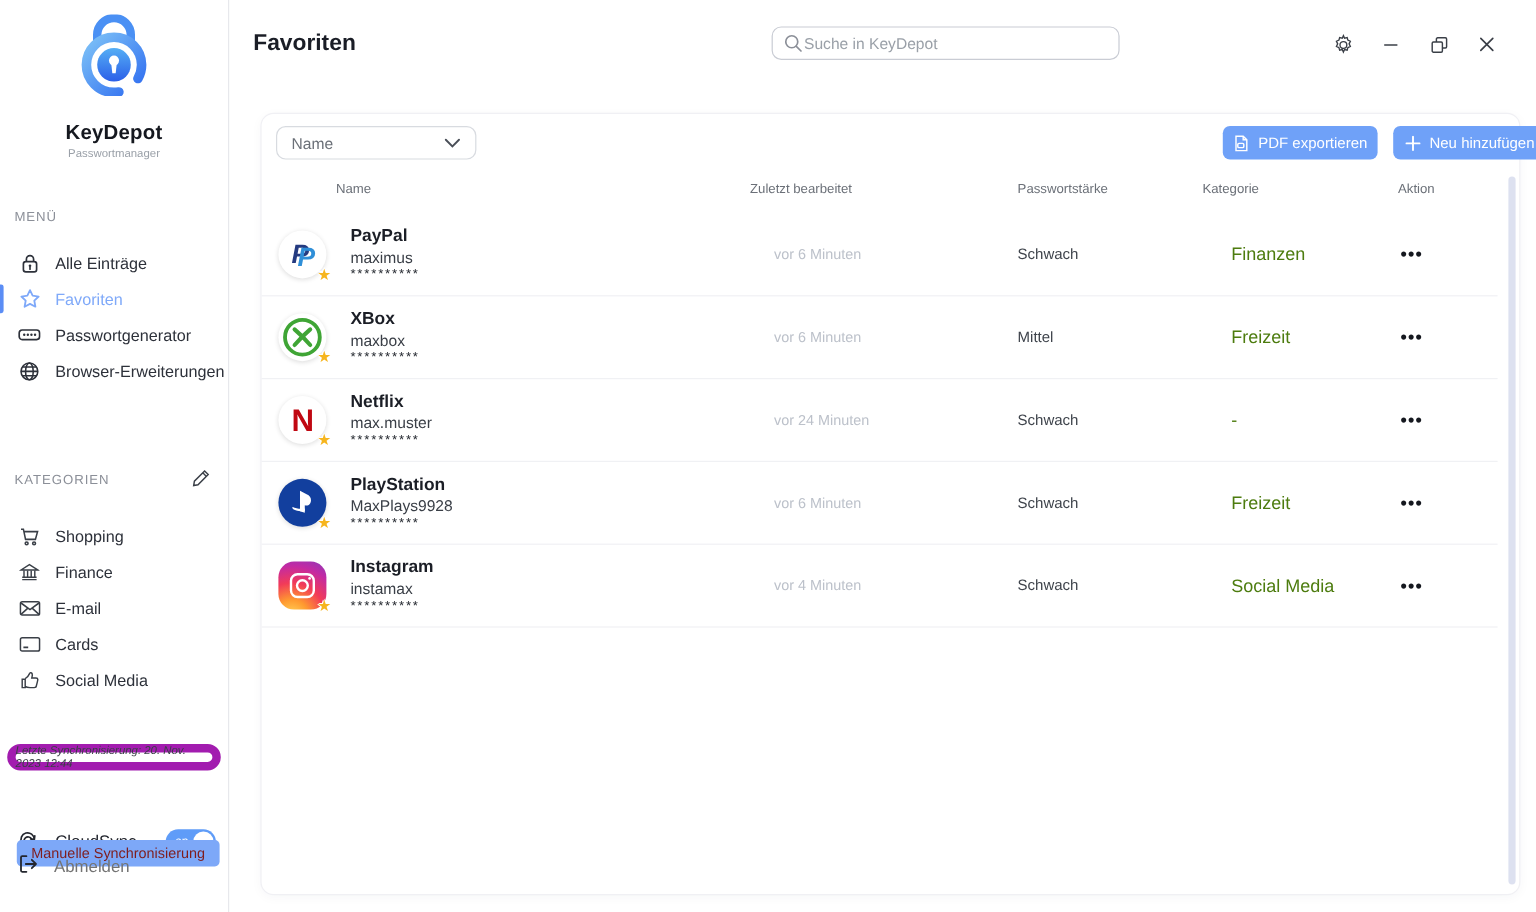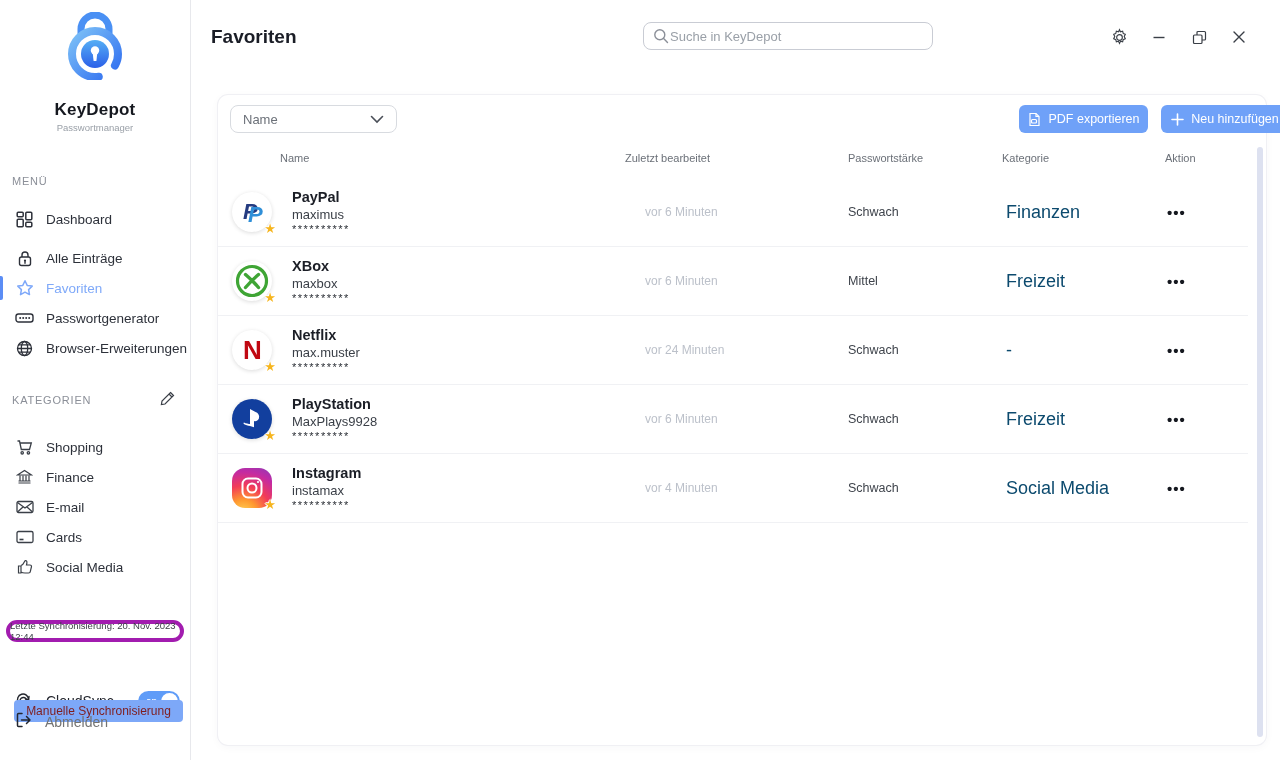--- a/index.html
+++ b/index.html
@@ -25,22 +25,22 @@
   .nav-cats  { top:432px; }
   .nav-item { position:relative; display:flex; align-items:center; height:30px;
     padding-left:15px; font-size:13.5px; color:#2d313a; cursor:pointer; }
   .nav-item .ic { width:19px; height:19px; display:flex; align-items:center; justify-content:center; margin-right:12px; }
   .nav-item.first-gap { margin-bottom:9px; }
   .nav-item.active { color:#7fa9f9; }
   .nav-item.active::before { content:""; position:absolute; left:0; top:3px; bottom:3px;
     width:3px; background:#5b8df5; border-radius:0 2px 2px 0; }
 
   .sync-pill { position:absolute; left:6px; top:620px; width:178px; height:22px;
-    border:4px solid #a21caf; border-radius:11px; background:#fff;
-    font-size:9.5px; color:#3a3e46; display:flex; align-items:center; justify-content:center; }
+    border:7px solid #a21caf; border-radius:11px; background:#fff;
+    font-size:9.5px; color:#3a3e46; display:flex; align-items:center; justify-content:center;font-style:italic; }
   .cloudsync-row { position:absolute; left:0; top:689px; width:190px; height:24px; display:flex; align-items:center; }
   .cloudsync-row .ic { margin-left:14px; margin-right:12px; }
   .cloudsync-label { font-size:14px; color:#23262e; }
   .toggle { position:absolute; right:10px; width:42px; height:21px; border-radius:11px;
     background:#5f9cf8; display:flex; align-items:center; cursor:pointer; }
   .toggle .t-label { font-size:10px; color:#fff; margin-left:8px; }
   .toggle .knob { position:absolute; right:2px; width:17px; height:17px; border-radius:50%; background:#fff; }
   .manual-sync-btn { position:absolute; left:14px; top:700px; width:169px; height:22px;
     background:#7da8f8; border:none; border-radius:4px; color:#7f1d1d; font-size:12px;
     font-family:inherit; cursor:pointer; }
@@ -87,21 +87,21 @@
     box-shadow:0 1px 4px rgba(0,0,0,.14); display:flex; align-items:center; justify-content:center; overflow:hidden; }
   .insta-ic { width:40px; height:40px; border-radius:13px;
     background:radial-gradient(circle at 28% 115%, #ffdb5c 0%, #ff9a30 26%, #f23b58 52%, #c32aa3 78%, #8a3ab9 100%);
     display:flex; align-items:center; justify-content:center; }
   .ps-ic { background:#123f9e; }
   .name-block .nm { font-size:14.5px; font-weight:bold; color:#1b1e26; }
   .name-block .usr { font-size:13px; color:#3a3f47; margin-top:2px; }
   .name-block .pwd { font-size:11px; letter-spacing:1.5px; color:#2a2e35; margin-top:1px; }
   .cell-time { font-size:12px; color:#bcc1ca; padding-left:20px; }
   .cell-strength { font-size:12.5px; color:#3f444c; }
-  .cell-cat { font-size:18px; color:#0c4a6e; padding-left:4px; }
+  .cell-cat { font-size:15px; color:#4d7c0f; padding-left:4px;margin-left:20px; }
   .cell-action { font-size:15px; font-weight:bold; color:#15181f; letter-spacing:1px; padding-left:2px; cursor:pointer; }
   .scrollbar { position:absolute; right:3px; top:52px; width:6px; height:590px;
     border-radius:3px; background:#dde1f0; }
 </style>
 </head>
 <body>
 
 <div id="app">
 
   <aside class="sidebar">
@@ -123,31 +123,20 @@
         <circle cx="31" cy="38.5" r="4.2" fill="#fff"></circle>
         <path d="M28.6 40 h4.8 l-1 9 h-2.8 z" fill="#fff"></path>
       </svg>
       <div class="app-name">KeyDepot</div>
       <div class="app-tagline">Passwortmanager</div>
     </div>
 
     <div class="section-label menu-label">MENÜ</div>
 
     <nav class="nav nav-menu">
-      <div class="nav-item first-gap">
-        <span class="ic">
-          <svg width="17" height="17" viewBox="0 0 17 17" fill="none" stroke="#2d313a" stroke-width="1.5">
-            <rect x="1.2" y="1.2" width="6" height="4.5" rx="1"></rect>
-              <rect x="1.2" y="8.2" width="6" height="7.5" rx="1"></rect>
-            <rect x="9.8" y="1.2" width="6" height="7.5" rx="1"></rect>
-              <rect x="9.8" y="11.2" width="6" height="4.5" rx="1"></rect>
-          </svg>
-          </span>
-        <span>Dashboard</span>
-      </div>
       <div class="nav-item">
         <span class="ic">
           <svg width="16" height="17" viewBox="0 0 16 17" fill="none" stroke="#2d313a" stroke-width="1.4">
             <rect x="2.5" y="7" width="11" height="8.5" rx="2"></rect>
               <path d="M5 7 V5 a3 3 0 0 1 6 0 v2"></path>
             <circle cx="8" cy="10.5" r="1.1" fill="#2d313a" stroke="none"></circle>
               <path d="M8 11.5 v1.8" stroke-linecap="round"></path>
           </svg>
           </span>
         <span>Alle Einträge</span>

